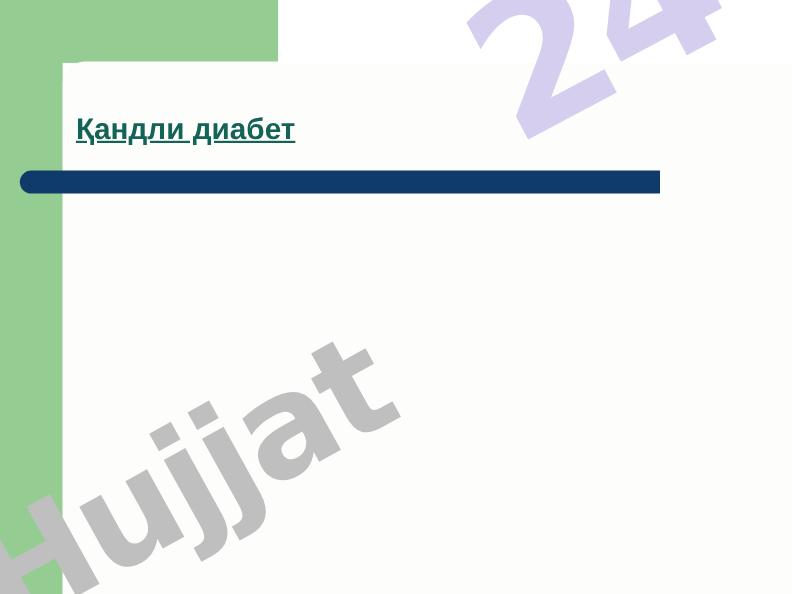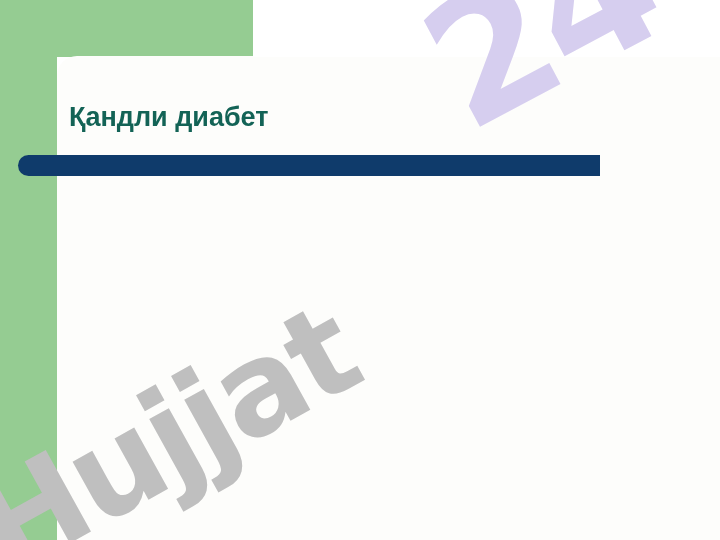--- a/index.html
+++ b/index.html
@@ -98,20 +98,21 @@
   .slide-title {
     position: absolute;
     left: 69px;
     top: 100px;
     width: 560px;
     font-size: 27px;
     font-weight: bold;
     color: #136356;
     line-height: 34px;
     letter-spacing: 0px;
+    text-decoration: underline;
   }
 
   
   .accent-bar {
     position: absolute;
     left: 18px;
     top: 155px;
     width: 582px;
     height: 21px;
     background: #0f3b6b;

